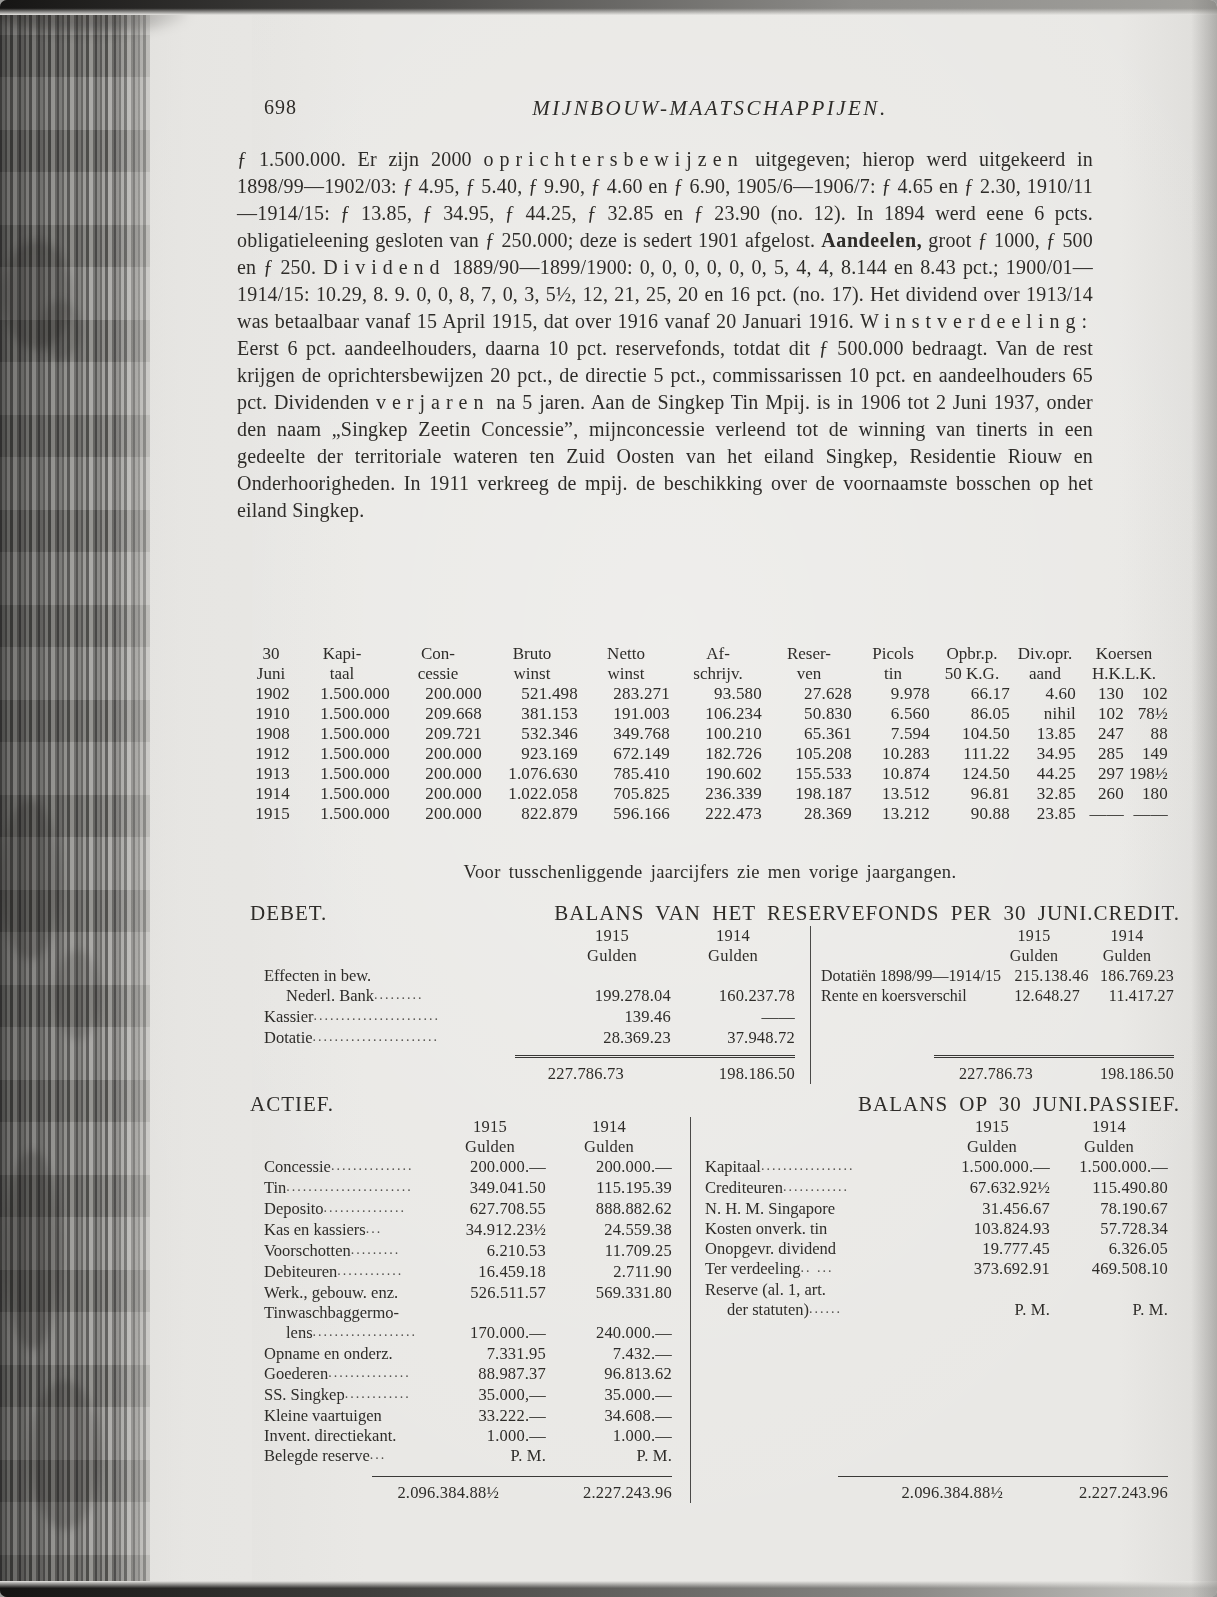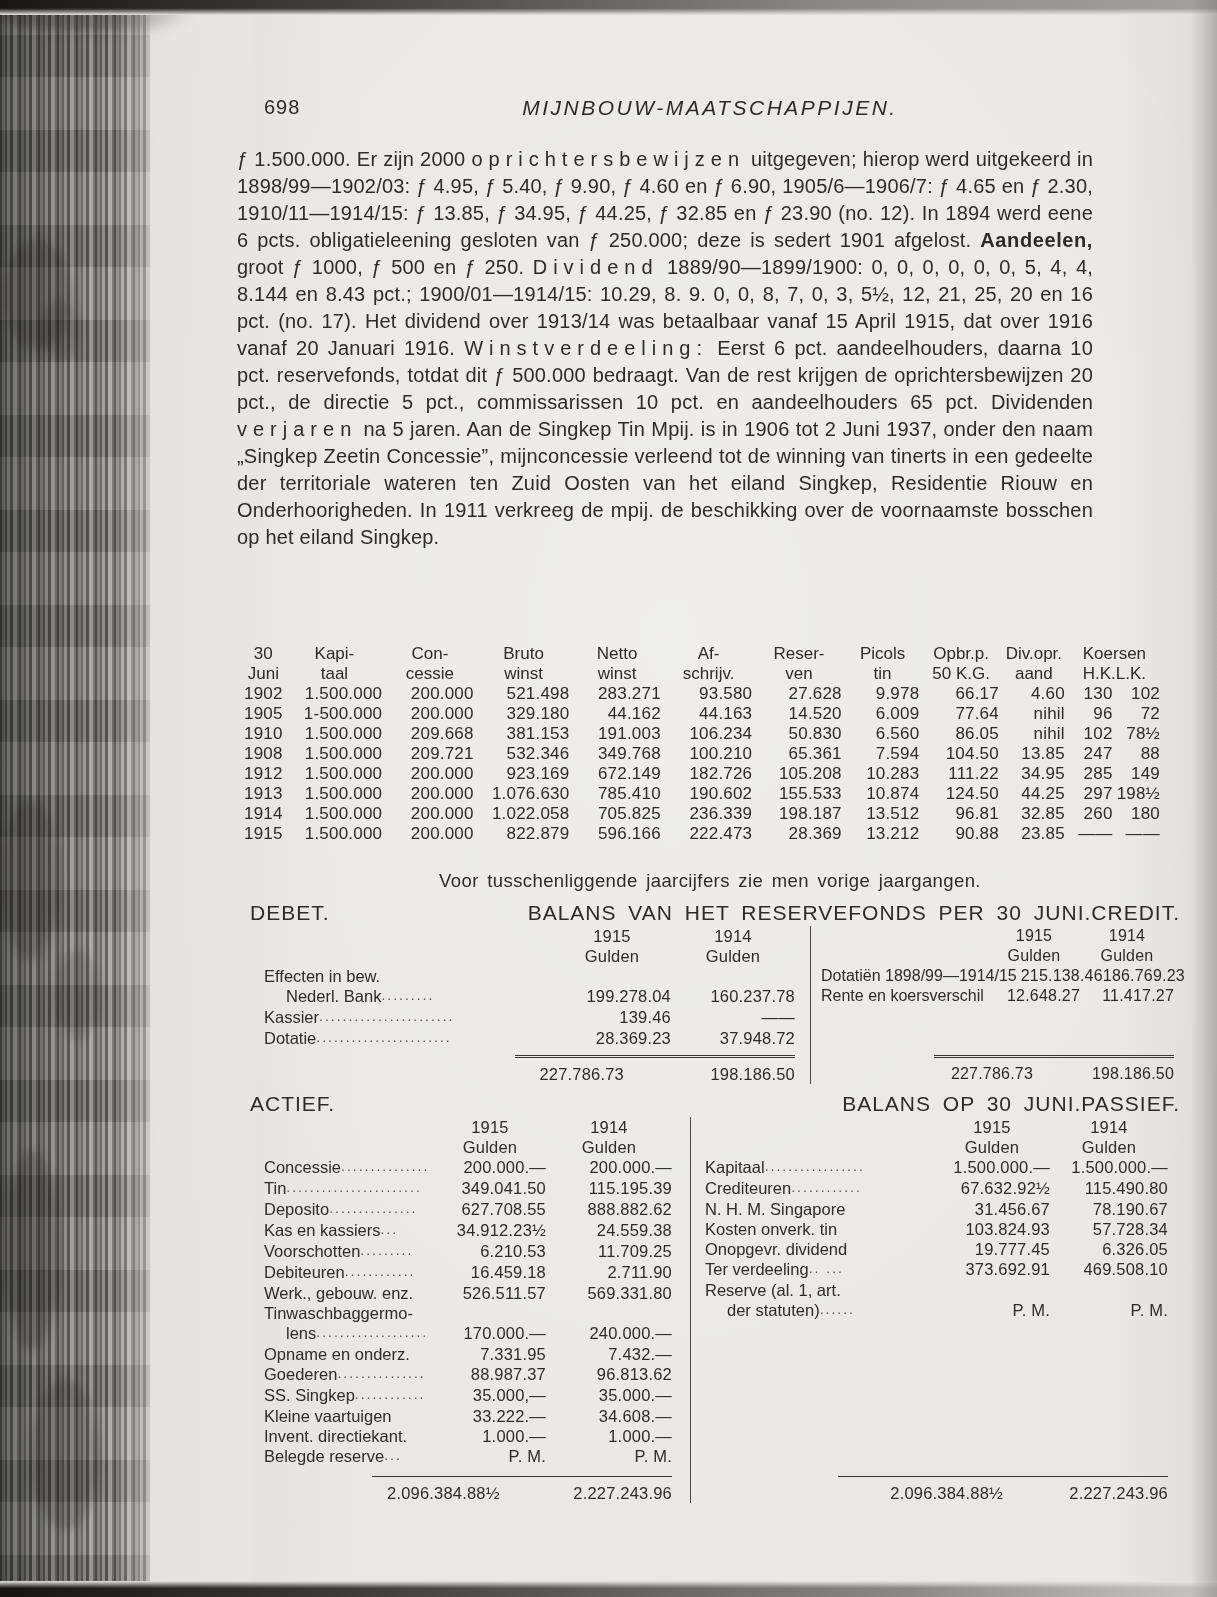--- a/index.html
+++ b/index.html
@@ -2,22 +2,23 @@
 <html><head>
 <meta charset="utf-8">
 <style>
   html,body{margin:0;padding:0;background:#9a9a98;}
   .page{
     position:relative;width:1217px;height:1597px;overflow:hidden;
     background:
       radial-gradient(ellipse at 55% 40%, rgba(255,255,255,.25), rgba(0,0,0,0) 70%),
       linear-gradient(90deg,#d9d8d5 0,#e4e3e0 18%,#e9e8e5 30%,#e9e8e5 92%,#dddcd9 100%),
       #e7e6e3;
-    font-family:Liberation Sans, sans-serif;
+    font-family:Liberation Serif, serif;
     color:#2e2c29;
+    border-radius:7px;
   }
   
   .binding{
     position:absolute;left:0;top:0;width:150px;height:100%;
     background:
       linear-gradient(90deg, rgba(0,0,0,.38), rgba(0,0,0,.08) 60%, rgba(0,0,0,0) 95%),
       repeating-linear-gradient(0deg, rgba(0,0,0,.10) 0 42px, rgba(255,255,255,.07) 42px 95px),
       repeating-linear-gradient(90deg,#565553 0 2px,#8e8d8a 2px 5px,#6a6966 5px 7px,#a7a6a2 7px 10px,#5e5d5a 10px 13px,#b4b3af 13px 17px,#7a7976 17px 19px);
   }
   .binding-fade{position:absolute;left:112px;top:0;width:140px;height:100%;
@@ -40,29 +41,29 @@
   .page-title{position:absolute;left:0;right:0;text-align:center;font-style:italic;
     font-size:21px;letter-spacing:2.5px;word-spacing:4px;}
 
   
   .body-text{position:absolute;left:237px;top:146px;width:856px;margin:0;
     font-size:20px;line-height:27px;text-align:justify;letter-spacing:.2px;}
   .seg[data-style="spaced"]{letter-spacing:.30em;}
   .seg[data-style="bold"]{font-weight:bold;letter-spacing:.6px;}
 
   
-  .prod-table{position:absolute;left:242px;top:644px;width:920px;border-collapse:collapse;
+  .prod-table{position:absolute;left:250px;top:644px;width:920px;border-collapse:collapse;
     font-size:17px;}
   .prod-table th,.prod-table td{padding:0 2px;font-weight:normal;white-space:nowrap;}
   .prod-table thead th{text-align:center;line-height:20px;vertical-align:bottom;}
   .prod-table td{text-align:right;line-height:20px;letter-spacing:.2px;}
   .prod-table td.yr{text-align:right;}
 
   .note{position:absolute;left:250px;top:862px;width:920px;text-align:center;
-    font-size:18.5px;letter-spacing:.4px;word-spacing:3px;margin-top:8px;}
+    font-size:18.5px;letter-spacing:.4px;word-spacing:3px;}
 
   
   .balance{position:absolute;font-size:16.5px;line-height:20px;}
   .bal-head{display:flex;align-items:baseline;letter-spacing:1px;word-spacing:5px;
     font-size:21px;margin-bottom:3px;}
   .bal-head .side-label{white-space:nowrap;}
   .bal-head .bal-title{flex:1;text-align:right;}
   .bal-cols{display:flex;align-items:stretch;}
   .bal-col{display:flex;flex-direction:column;box-sizing:border-box;}
   .bal-col.rightcol{border-left:1.5px solid #4a4947;}
@@ -226,34 +227,20 @@
             <td>283.271</td>
             <td>93.580</td>
             <td>27.628</td>
             <td>9.978</td>
             <td>66.17</td>
             <td>4.60</td>
             <td>130</td>
             <td>102</td>
           </tr>
 
-          <tr>
-            <td class="yr">1905</td>
-            <td>1-500.000</td>
-            <td>200.000</td>
-            <td>329.180</td>
-            <td>44.162</td>
-            <td>44.163</td>
-            <td>14.520</td>
-            <td>6.009</td>
-            <td>77.64</td>
-            <td>nihil</td>
-            <td>96</td>
-            <td>72</td>
-          </tr>
 
           <tr>
             <td class="yr">1910</td>
             <td>1.500.000</td>
             <td>209.668</td>
             <td>381.153</td>
             <td>191.003</td>
             <td>106.234</td>
             <td>50.830</td>
             <td>6.560</td>

